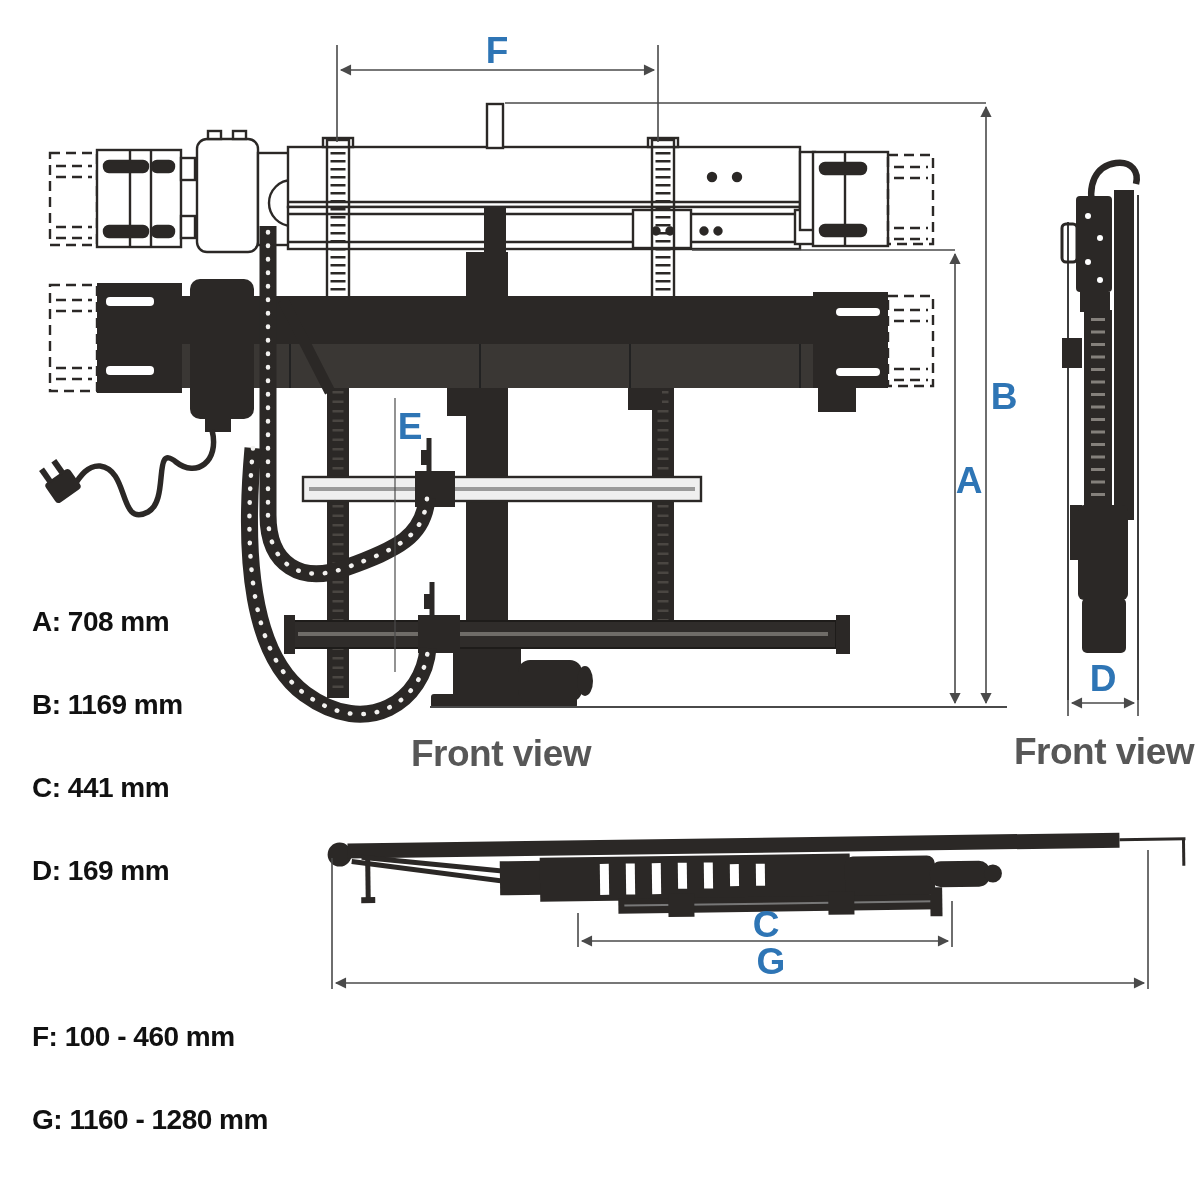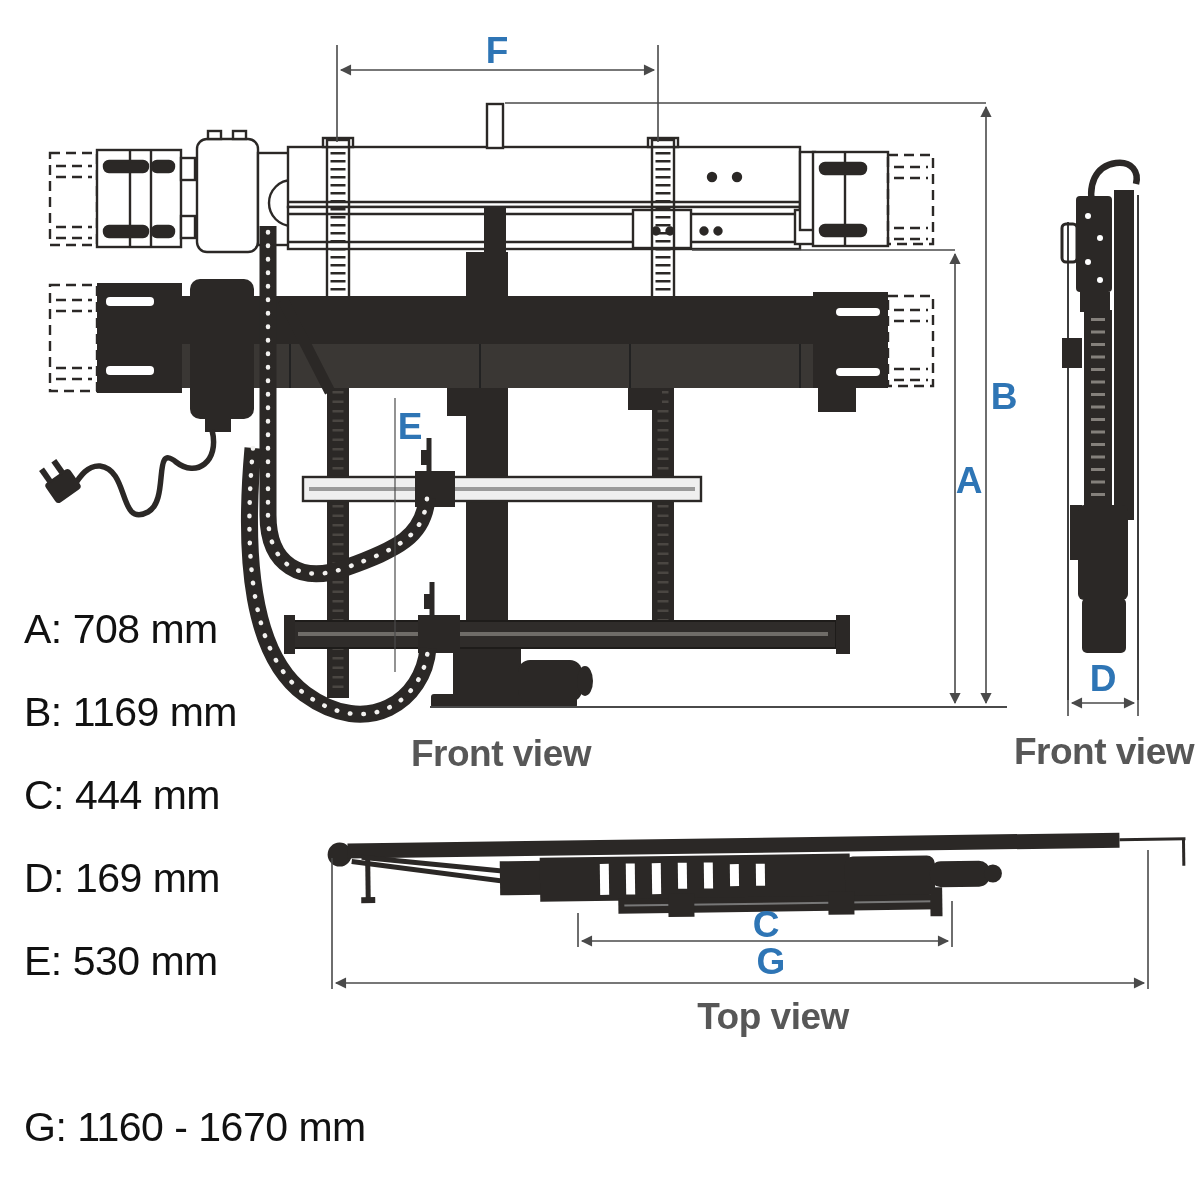--- a/index.html
+++ b/index.html
@@ -1,19 +1,19 @@
 <!DOCTYPE html>
 <html><head>
 <meta charset="utf-8">
 <style>
   html,body{margin:0;padding:0;background:#fff;}
   #stage{position:relative;width:1200px;height:1200px;background:#ffffff;overflow:hidden;
          font-family:"Liberation Sans","DejaVu Sans",sans-serif;}
   #art{position:absolute;left:0;top:0;width:1200px;height:1200px;}
-  .spec{position:absolute;left:24px;font-size:41px;font-weight:400;color:#111;
+  .spec{position:absolute;left:32px;font-size:28px;font-weight:700;color:#111;
         letter-spacing:-0.5px;white-space:nowrap;}
   .dimletter{position:absolute;transform:translate(-50%,-50%);font-size:37px;font-weight:700;
         color:#2e75b5;}
   .viewlabel{position:absolute;transform:translate(-50%,-50%);font-size:37px;font-weight:700;
         color:#575757;letter-spacing:-0.5px;white-space:nowrap;text-align:center;}
 </style>
 </head>
 <body>
 
 <div id="stage">
@@ -253,22 +253,21 @@
   <span class="dimletter" style="left:497px;top:51px">F</span>
   <span class="dimletter" style="left:1004px;top:397px">B</span>
   <span class="dimletter" style="left:969px;top:481px">A</span>
   <span class="dimletter" style="left:410px;top:427px">E</span>
   <span class="dimletter" style="left:1103px;top:679px">D</span>
   <span class="dimletter" style="left:766px;top:925px">C</span>
   <span class="dimletter" style="left:771px;top:962px">G</span>
 
   <span class="viewlabel" style="left:501px;top:754px">Front view</span>
   <span class="viewlabel" style="left:1104px;top:752px">Front view</span>
-  <span class="viewlabel" style="left:773px;top:1017px">Top view</span>
 
   <span class="spec" style="top:606px">A: 708 mm</span>
   <span class="spec" style="top:689px">B: 1169 mm</span>
-  <span class="spec" style="top:772px">C: 444 mm</span>
+  <span class="spec" style="top:772px">C: 441 mm</span>
   <span class="spec" style="top:855px">D: 169 mm</span>
-  <span class="spec" style="top:938px">E: 530 mm</span>
-  <span class="spec" style="top:1104px">G: 1160 - 1670 mm</span>
+  <span class="spec" style="top:1021px">F: 100 - 460 mm</span>
+  <span class="spec" style="top:1104px">G: 1160 - 1280 mm</span>
 
 </div>
 
 </body></html>

